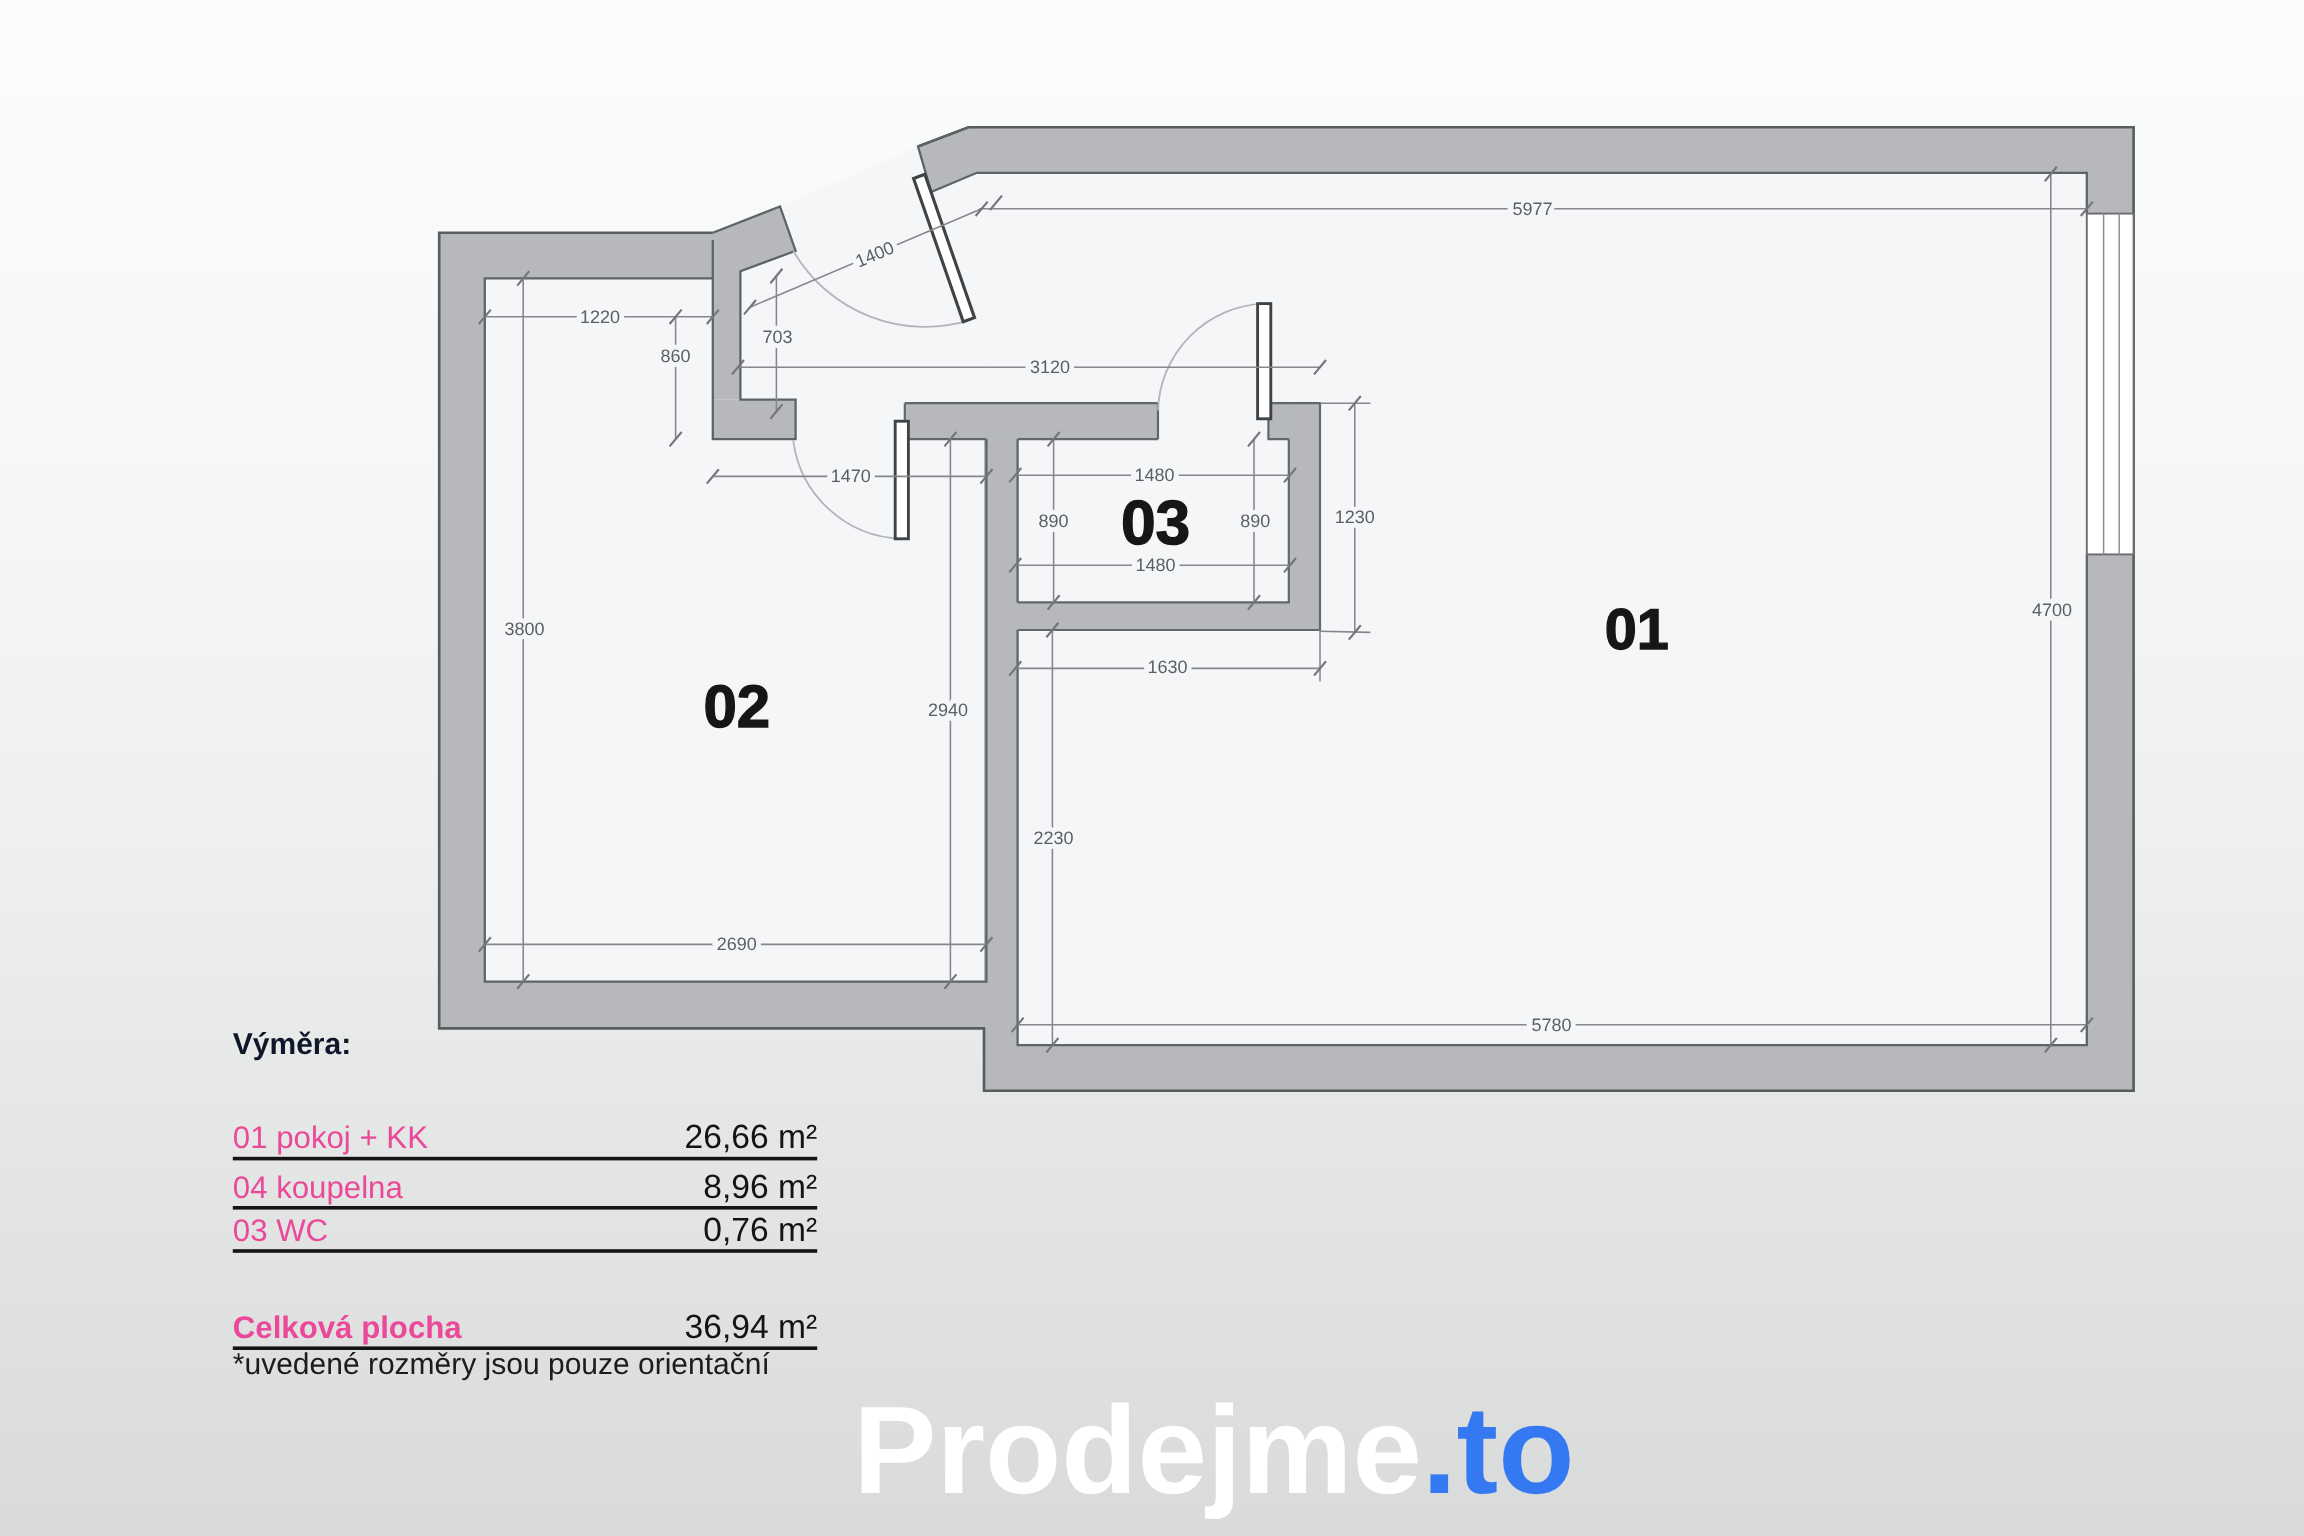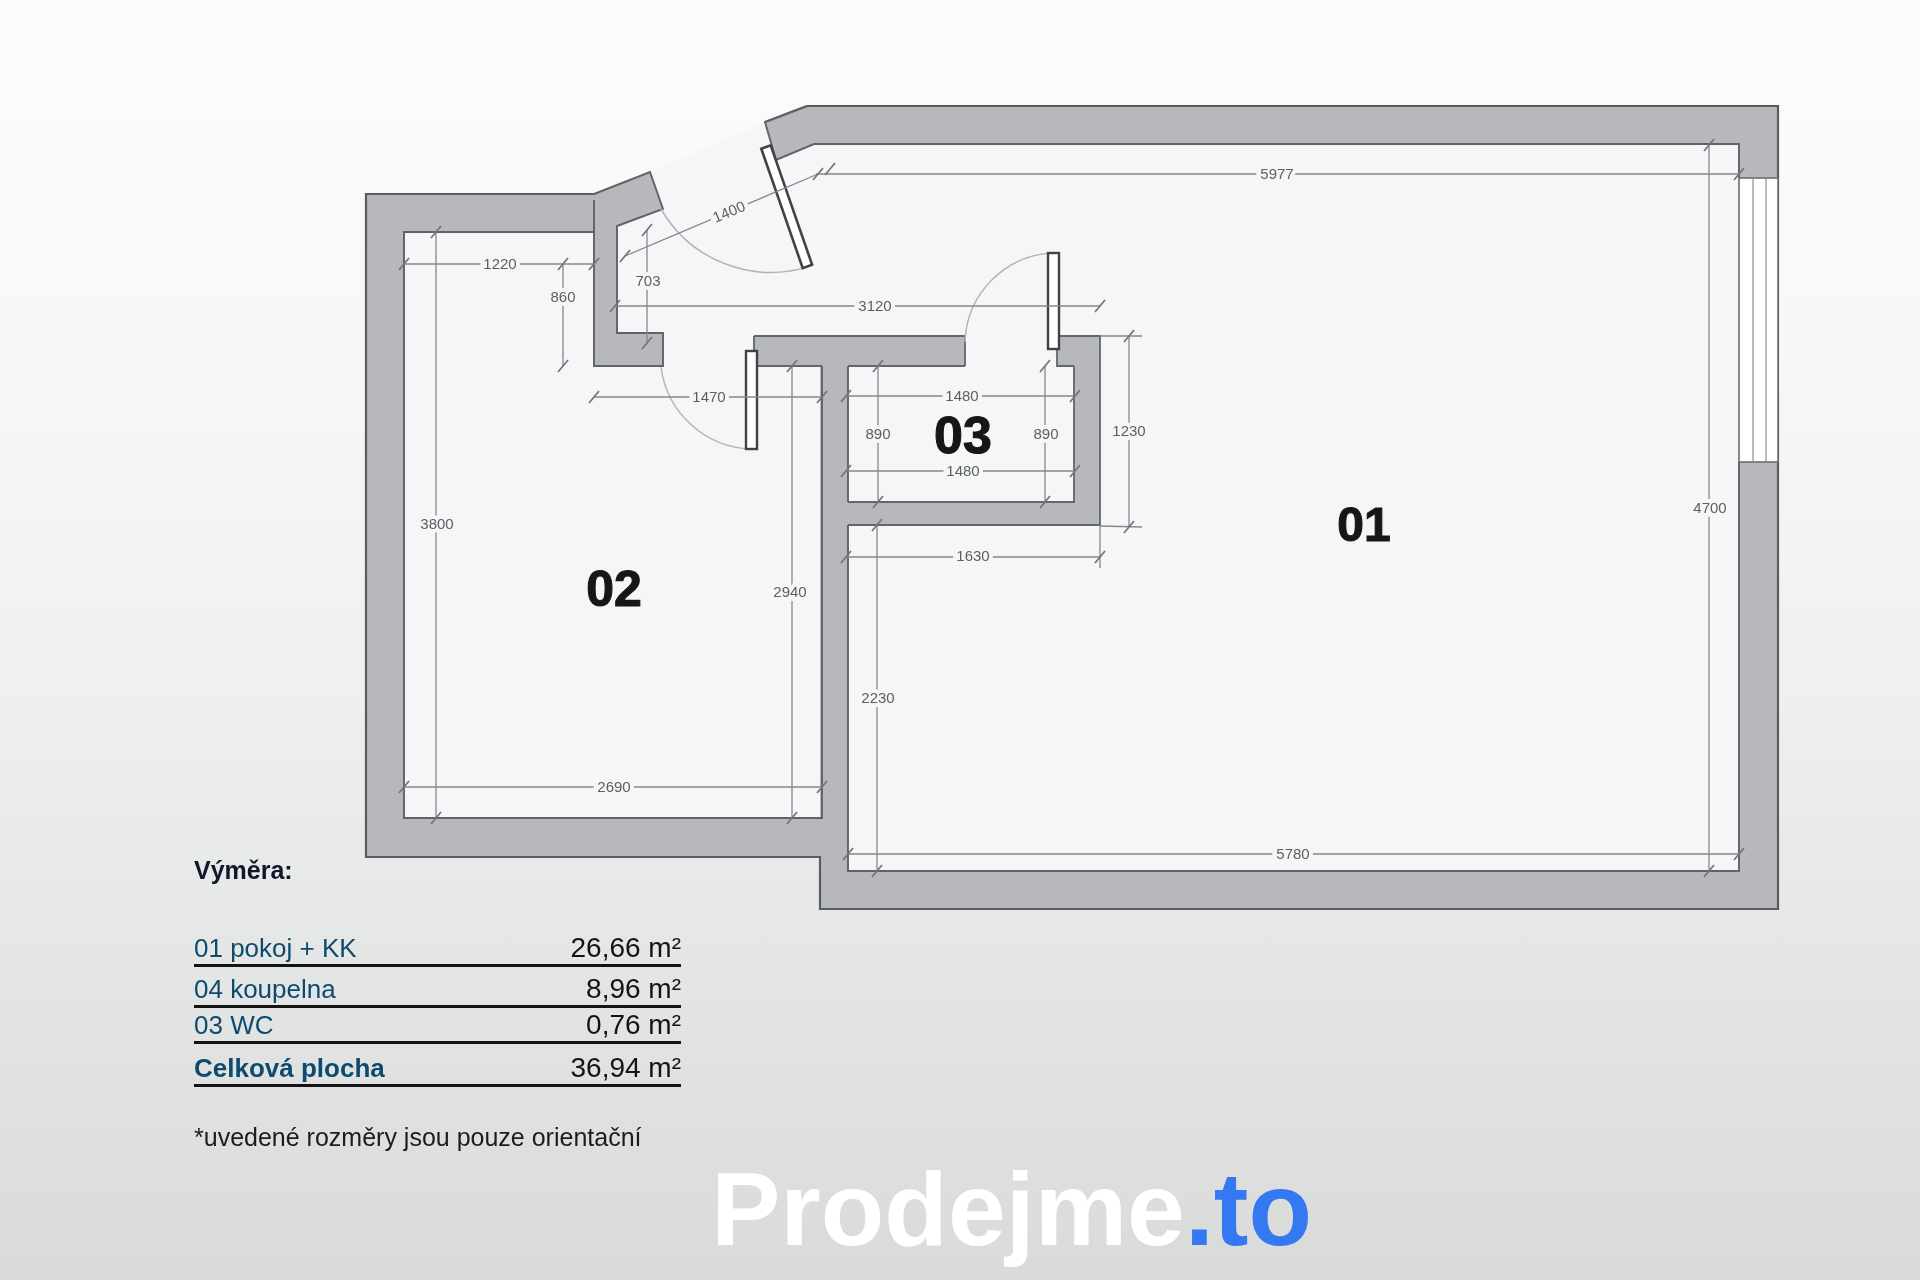--- a/index.html
+++ b/index.html
@@ -3,21 +3,21 @@
 <meta charset="utf-8">
 <style>
   html,body{margin:0;padding:0;}
   body{
     width:1920px;height:1280px;overflow:hidden;position:relative;
     font-family:"Liberation Sans",sans-serif;
     background:linear-gradient(180deg, #fbfcfc 0%, #f6f7f7 30%, #eeefef 55%, #e3e4e4 78%, #d9dada 100%);
   }
   .abs{position:absolute;}
   .row{position:absolute;left:194px;width:487px;border-bottom:3px solid #141414;}
-  .row .lab{position:absolute;left:0;bottom:0px;font-size:26px;color:#0c4a6e;}
+  .row .lab{position:absolute;left:0;bottom:0px;font-size:26px;color:#ec4899;}
   .row .val{position:absolute;right:0;bottom:0px;font-size:28px;font-weight:normal;color:#141414;}
 </style>
 </head>
 <body>
 
 <svg class="abs" style="left:0;top:0" width="1920" height="1280" viewBox="0 0 1920 1280">
   <g fill="none" stroke-linecap="butt">
 
     <path d="M617,226 L650,172 L765,122 L814,144 L1739,144 L1739,871 L820,871 L820,366 L617,366 Z" fill="#f5f6f8"></path>
 
@@ -210,20 +210,20 @@
 <div class="row" style="top:973px;height:32px;">
     <span class="lab">04 koupelna</span>
     <span class="val">8,96 m²</span>
   </div>
 
 <div class="row" style="top:1009px;height:32px;">
     <span class="lab">03 WC</span>
     <span class="val">0,76 m²</span>
   </div>
 
-<div class="row" style="top:1052px;height:32px;">
+<div class="row" style="top:1090px;height:32px;">
     <span class="lab" style="font-weight:bold;">Celková plocha</span>
     <span class="val">36,94 m²</span>
   </div>
 
 <div class="abs" style="left:194px;top:1123px;font-size:25px;color:#1c1c1c;">*uvedené rozměry jsou pouze orientační</div>
 
 <div class="abs" style="left:663px;top:1157px;font-size:104px;line-height:104px;font-weight:bold;color:#ffffff;margin-left:48px;">Prodejme<span style="color:#3579f2;">.to</span></div>
 
 </body></html>

